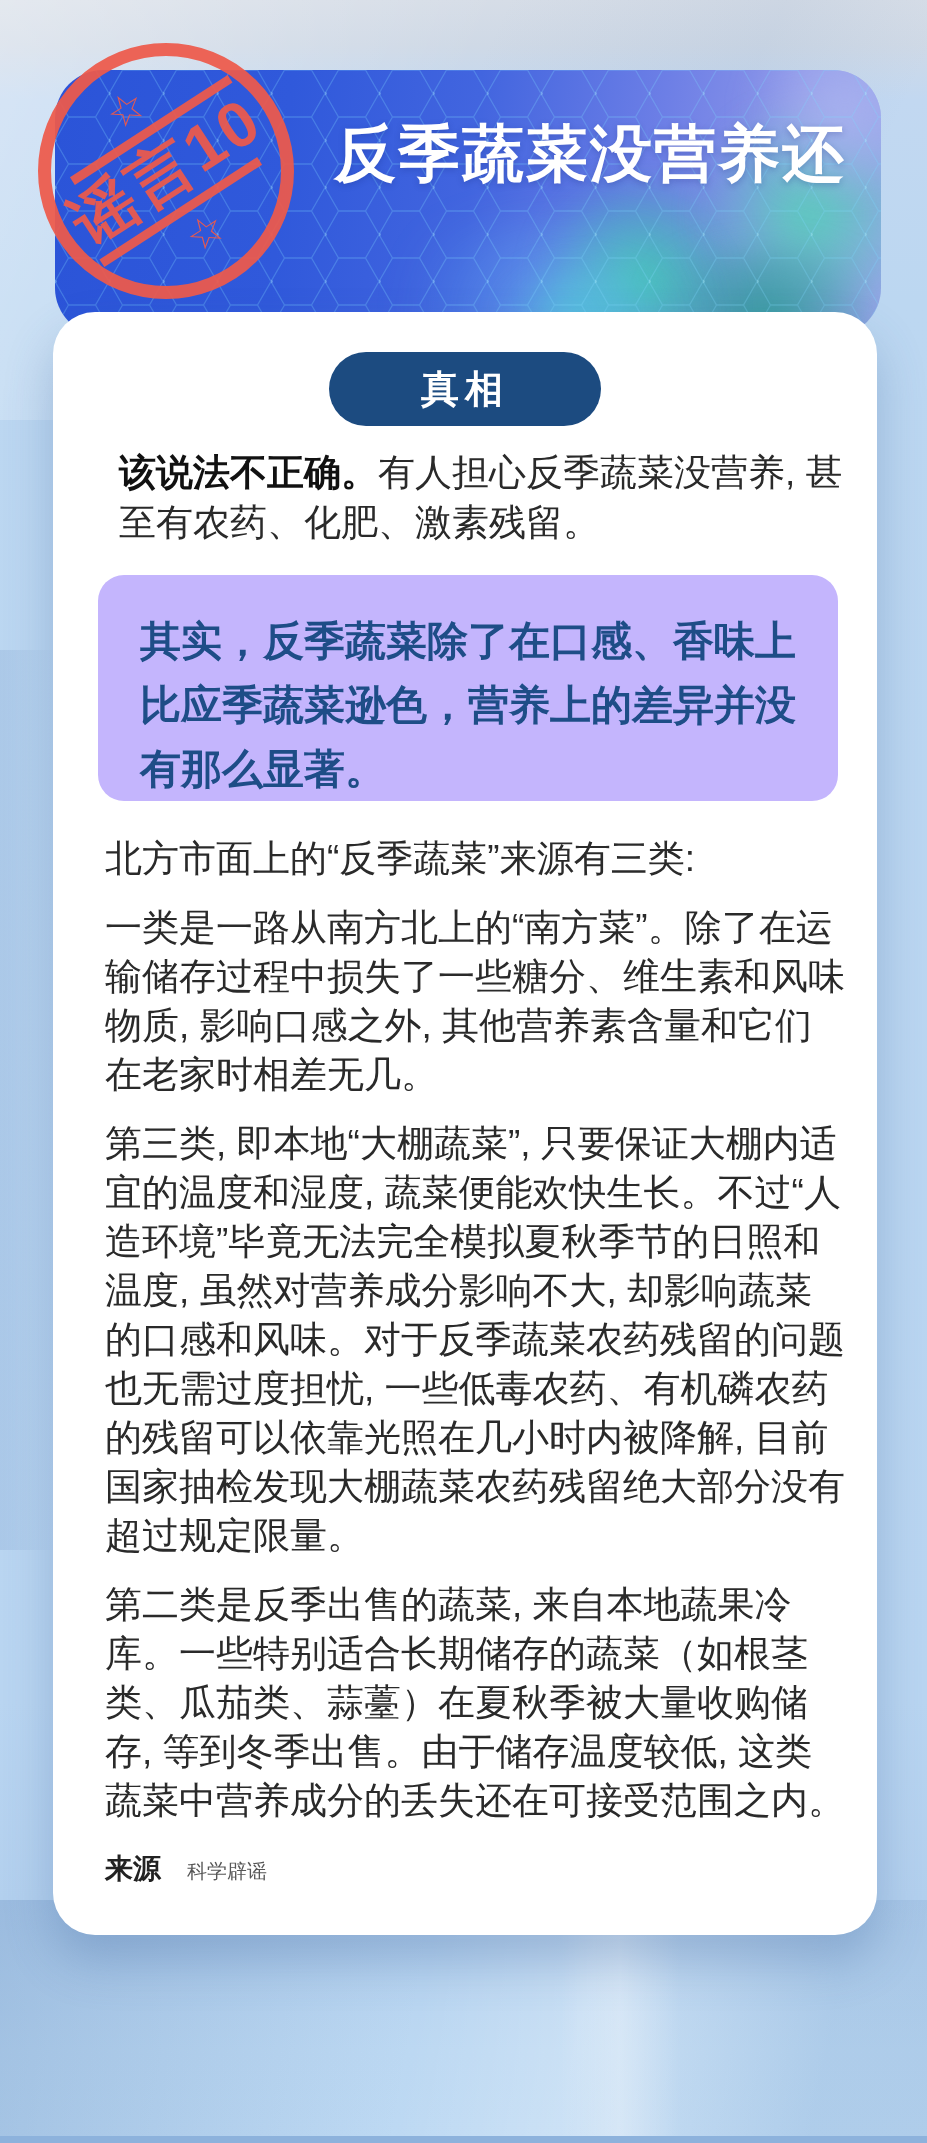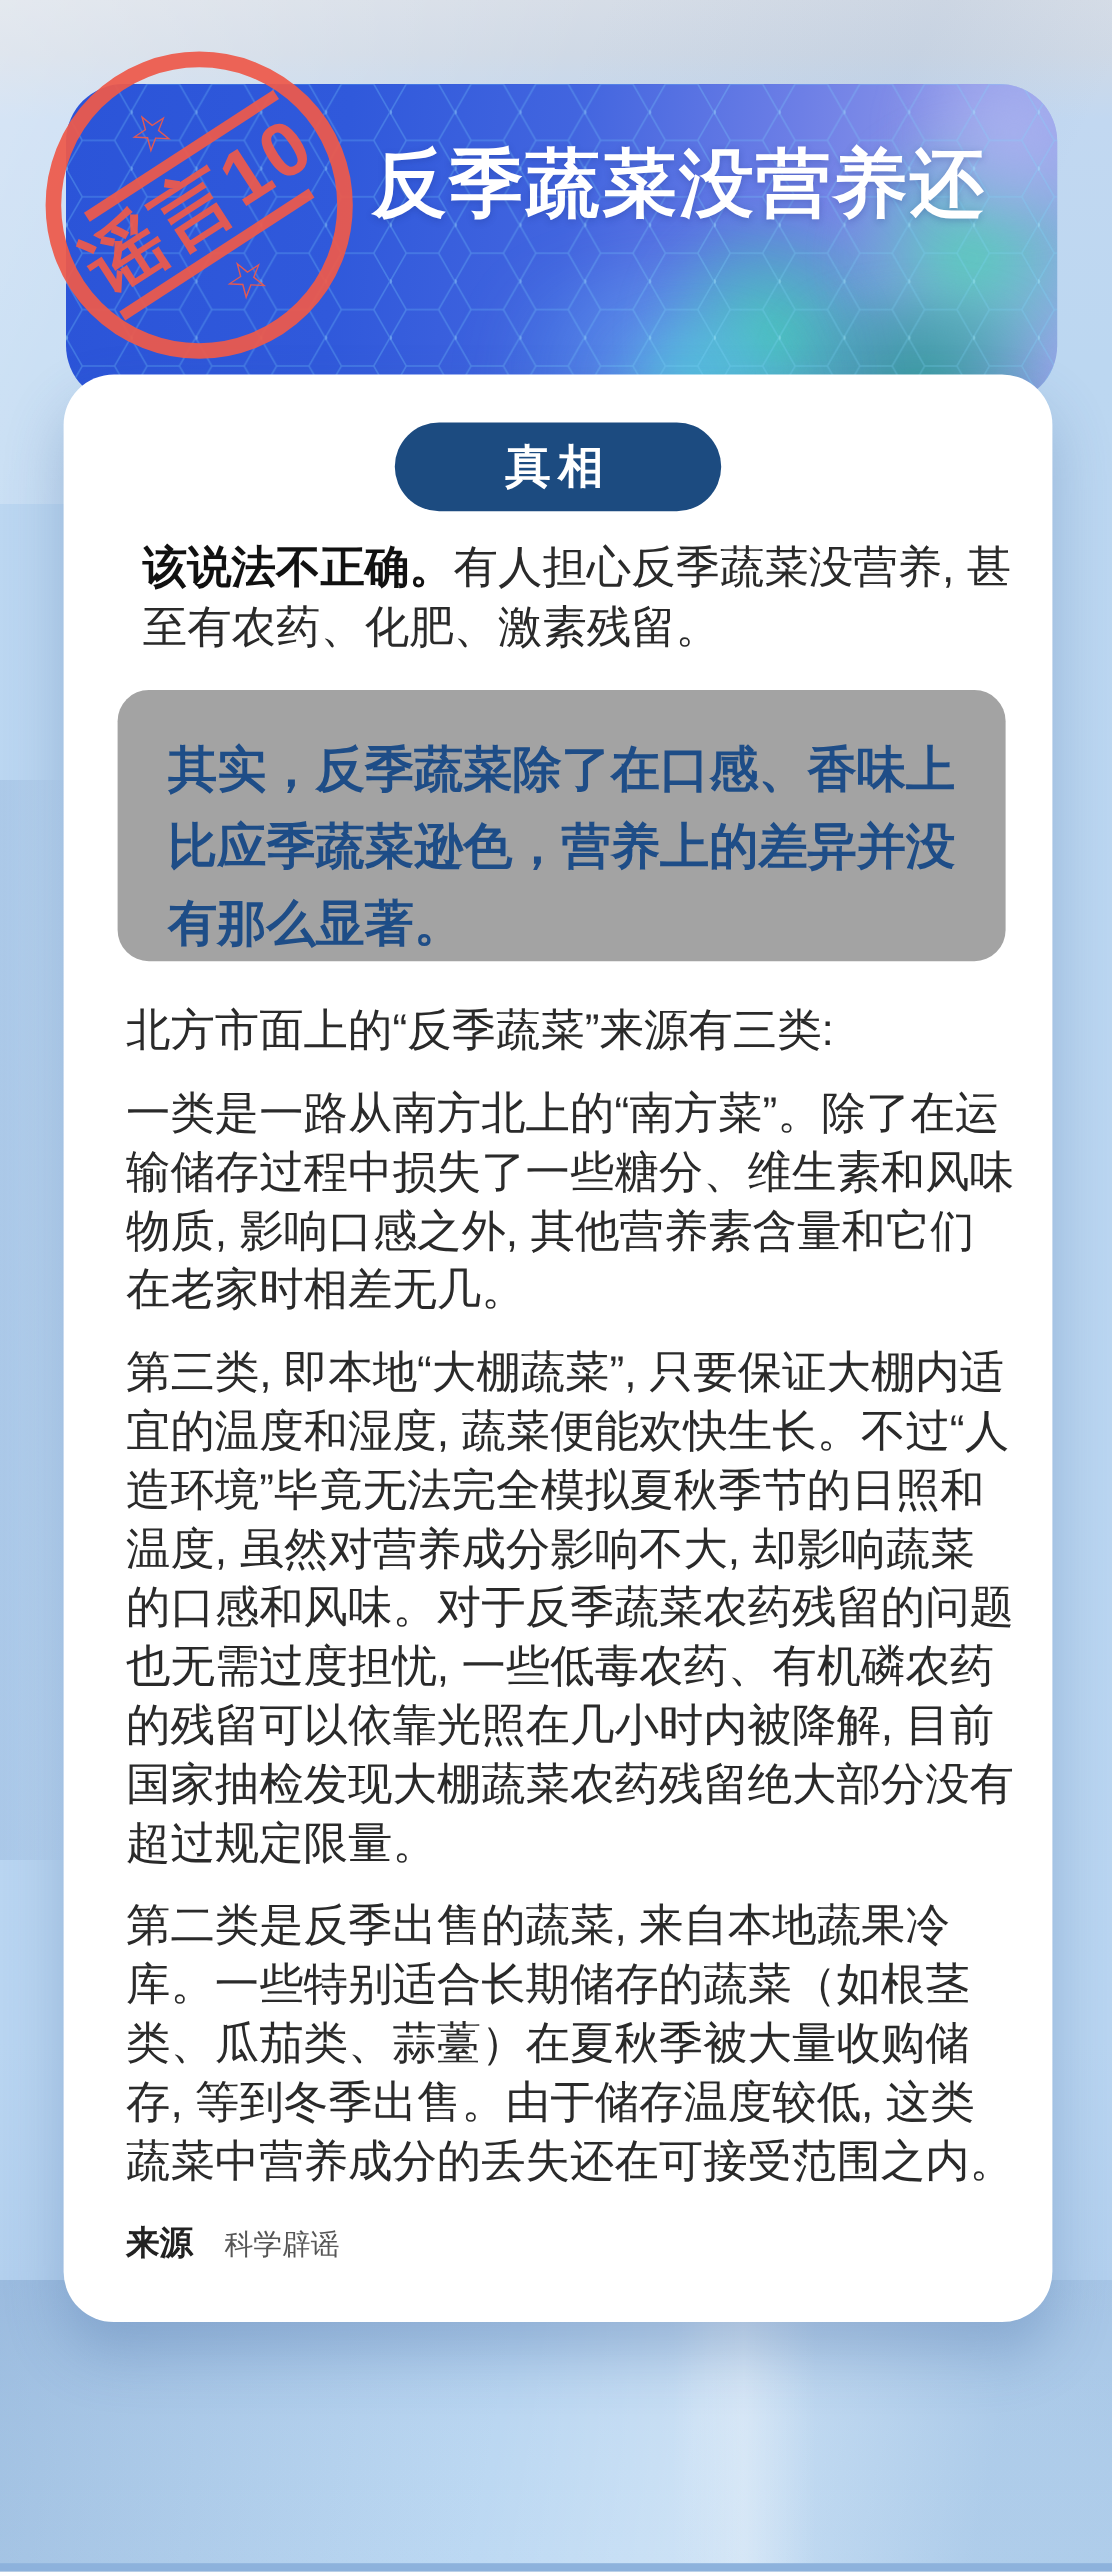--- a/index.html
+++ b/index.html
@@ -20,49 +20,49 @@
   .veg{position:absolute;border-radius:50%;filter:blur(16px);}
   .veg1{left:470px;top:110px;width:240px;height:200px;background:radial-gradient(circle,#3fc2ae 0%,rgba(63,194,174,0) 70%);}
   .veg2{left:640px;top:30px;width:230px;height:230px;background:radial-gradient(circle,#59cdbb 0%,rgba(89,205,187,0) 70%);}
   .veg3{left:560px;top:180px;width:300px;height:160px;background:radial-gradient(circle,#2e9e96 0%,rgba(46,158,150,0) 70%);}
   .veg4{left:680px;top:-40px;width:220px;height:160px;background:radial-gradient(circle,#a9b2ef 0%,rgba(169,178,239,0) 70%);}
   .veg5{left:430px;top:200px;width:200px;height:120px;background:radial-gradient(circle,#47b6d0 0%,rgba(71,182,208,0) 72%);}
   .hexwrap{position:absolute;left:0;top:0;width:100%;height:100%;opacity:.5;}
   .banner-glow{position:absolute;left:300px;top:150px;width:420px;height:200px;border-radius:50%;filter:blur(22px);
                background:radial-gradient(circle,rgba(120,230,255,.35),rgba(120,230,255,0) 70%);}
   .banner-title{position:absolute;left:255px;top:44px;width:560px;color:#ffffff;font-weight:900;
-                font-size:62px;line-height:80px;letter-spacing:2px;text-shadow:0 2px 6px rgba(20,40,120,.25);}
+                font-size:62px;line-height:80px;letter-spacing:2px;text-shadow:0 2px 6px rgba(20,40,120,.25);text-align:center;}
 
   
   .stamp{position:absolute;left:38px;top:43px;width:256px;height:256px;z-index:5;opacity:.93;}
   .stamp-ring{position:absolute;left:0;top:0;width:230px;height:230px;border:13px solid #ee5a4b;border-radius:50%;}
   .stamp-inner{position:absolute;left:0;top:0;width:256px;height:256px;display:flex;flex-direction:column;
                align-items:center;justify-content:center;transform:rotate(-33deg);color:#ee5a4b;}
   .stamp-star{font-size:42px;line-height:42px;font-weight:700;}
   .stamp-rule{width:188px;height:9px;background:#ee5a4b;margin:5px 0;}
   .rule-top{transform:translateX(10px);}
   .rule-bottom{transform:translateX(-10px);}
   .stamp-label{font-size:64px;line-height:66px;font-weight:900;letter-spacing:3px;}
 
   
   .card{position:absolute;left:53px;top:312px;width:824px;height:1623px;background:#ffffff;border-radius:42px;
         z-index:3;box-shadow:0 26px 48px rgba(60,100,155,.30);}
   .truth-badge{position:absolute;left:50%;top:40px;transform:translateX(-50%);width:272px;height:74px;border-radius:37px;
                background:#1c4b80;display:flex;align-items:center;justify-content:center;}
   .truth-badge span{color:#ffffff;font-size:38px;font-weight:900;letter-spacing:6px;}
   .intro{position:absolute;left:38px;top:136px;width:742px;font-size:37px;line-height:50px;color:#2a2a2a;margin-left:28px;}
   .intro b{color:#111111;font-weight:800;}
-  .callout{position:absolute;left:45px;top:263px;width:740px;height:226px;border-radius:26px;background:#a3a3a3;box-sizing:border-box;
+  .callout{position:absolute;left:45px;top:263px;width:740px;height:226px;border-radius:26px;background:#c4b5fd;box-sizing:border-box;
            padding:34px 42px 0 42px;}
   .callout p{margin:0;color:#1e4d87;font-size:41px;line-height:64px;font-weight:800;}
   .bodytext{position:absolute;left:52px;top:522px;width:742px;color:#2a2a2a;font-size:37px;line-height:49px;}
   .bodytext p{margin:0 0 20px 0;}
   .source{position:absolute;left:52px;top:1538px;display:flex;align-items:baseline;}
   .source .src-label{font-size:28px;font-weight:700;color:#222222;}
-  .source .src-value{font-size:24px;color:#565656;margin-left:26px;}
+  .source .src-value{font-size:20px;color:#565656;margin-left:26px;}
 </style>
 </head>
 <body>
 
 <div id="page">
 
   <div class="sheen sheen-a"></div>
   <div class="sheen sheen-b"></div>
   <div class="sheen sheen-c"></div>
   <div class="sheen sheen-d"></div>

